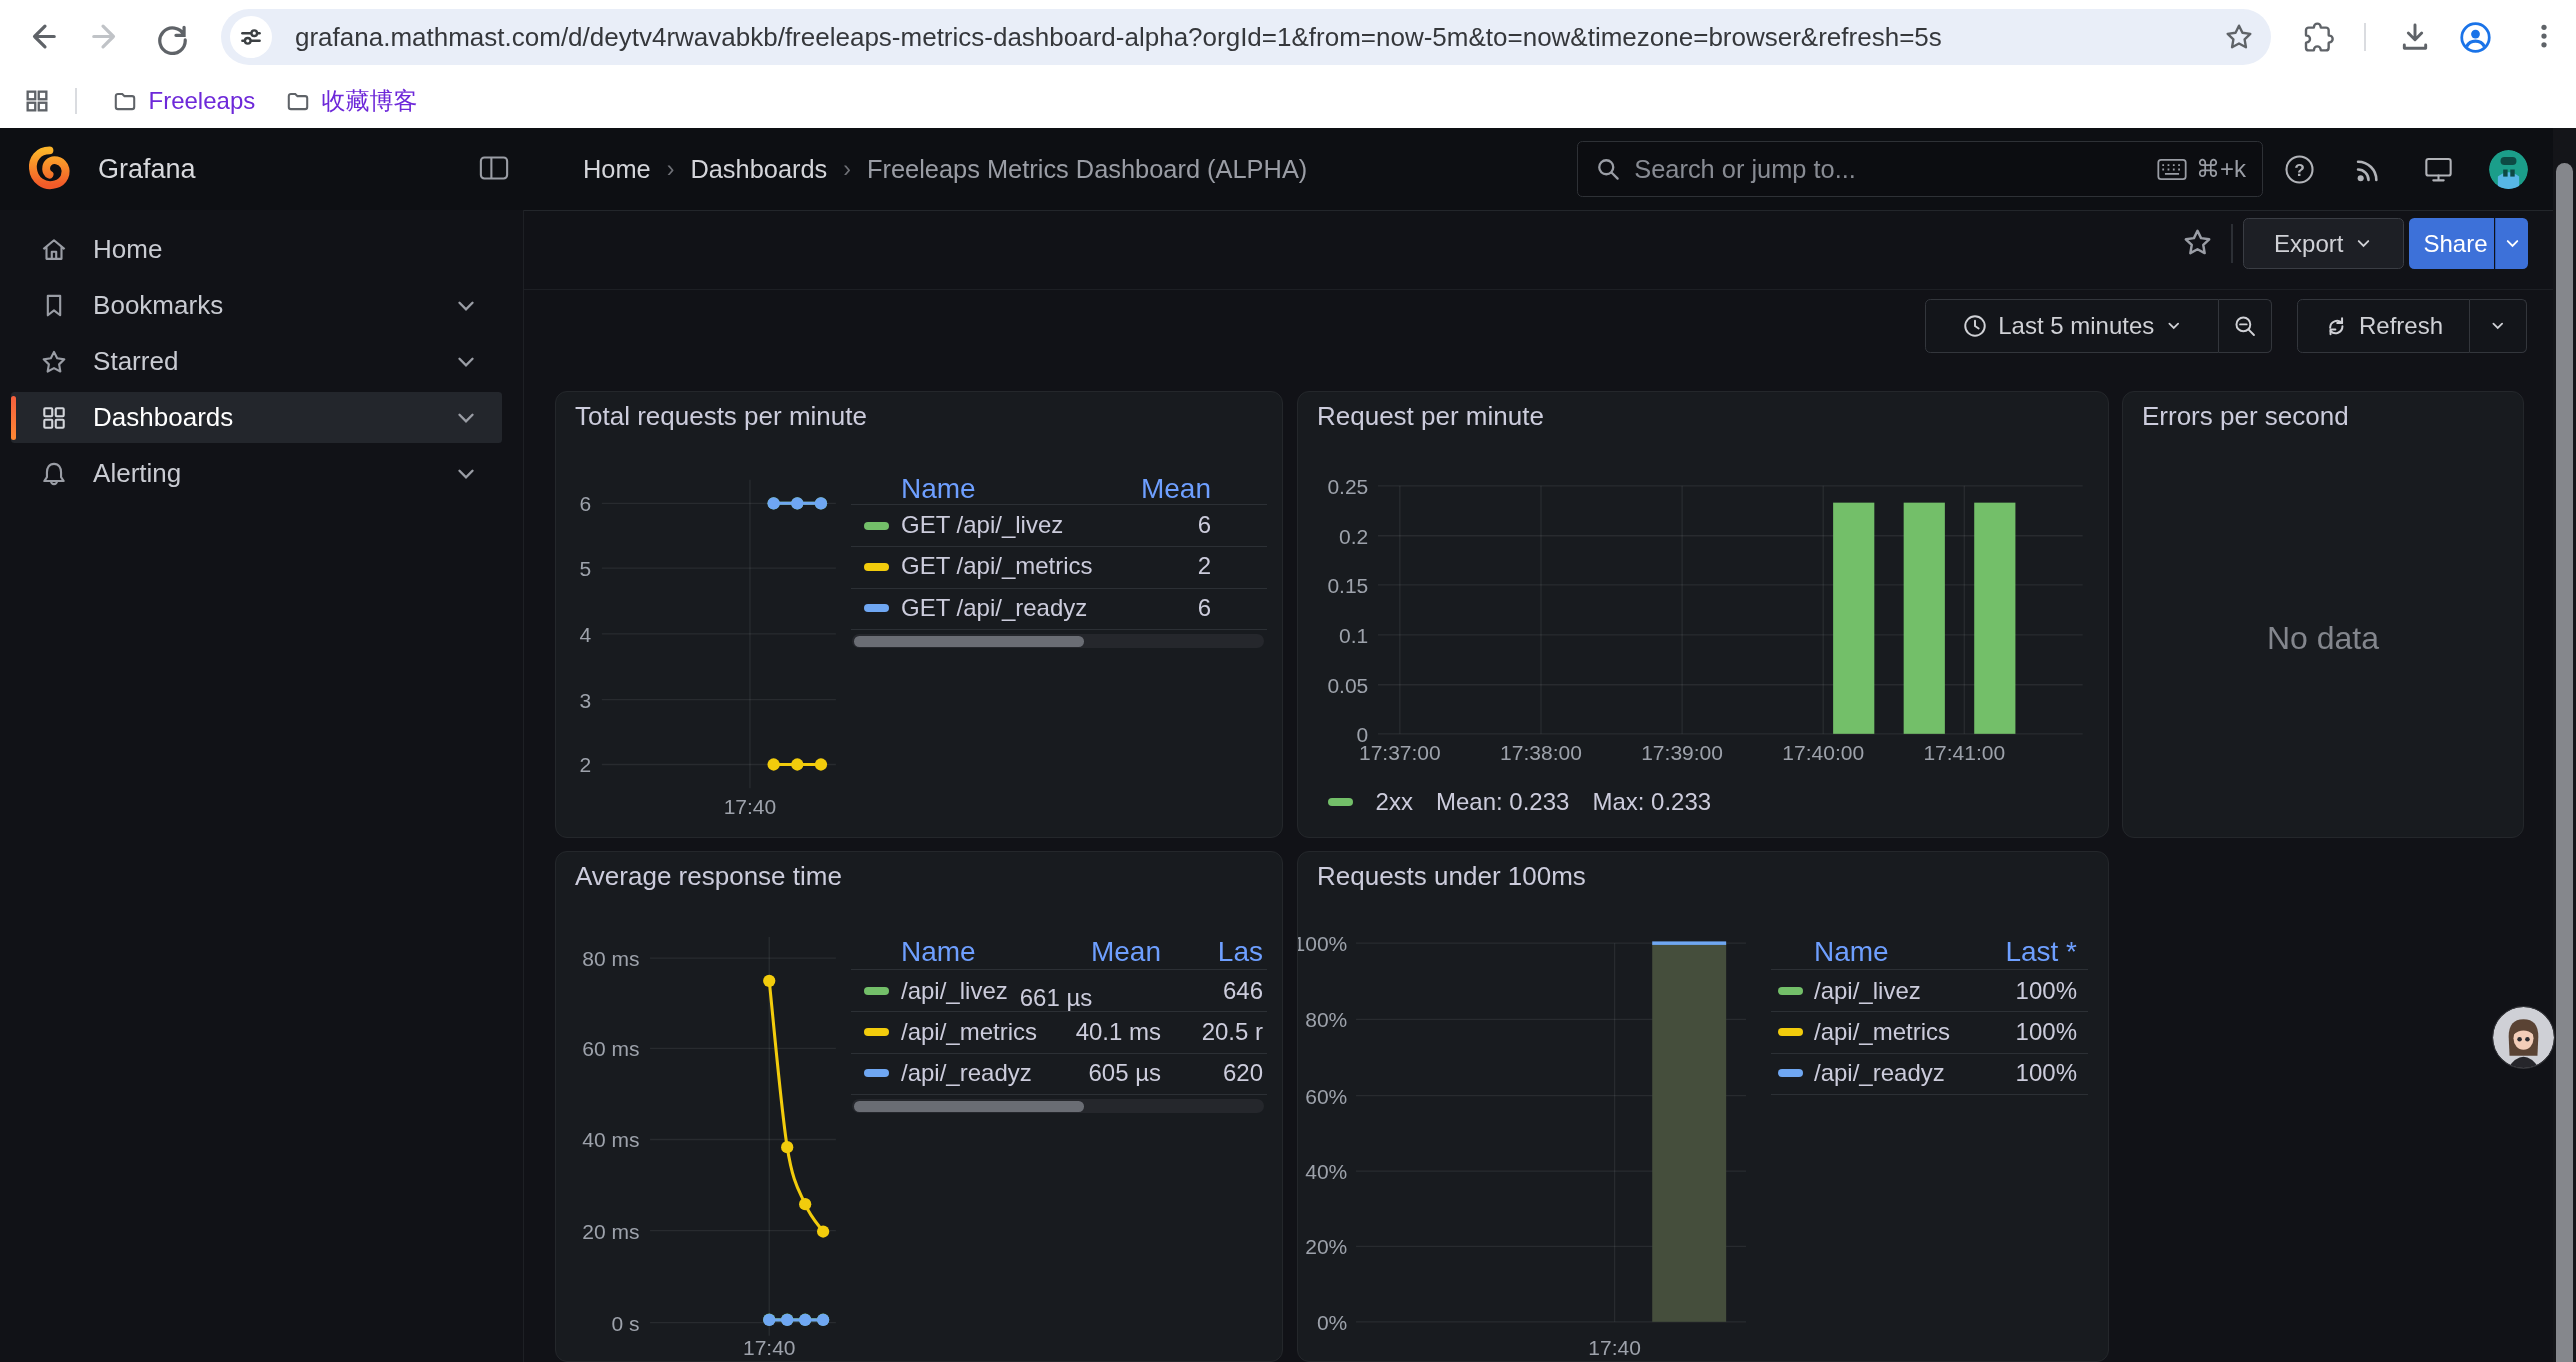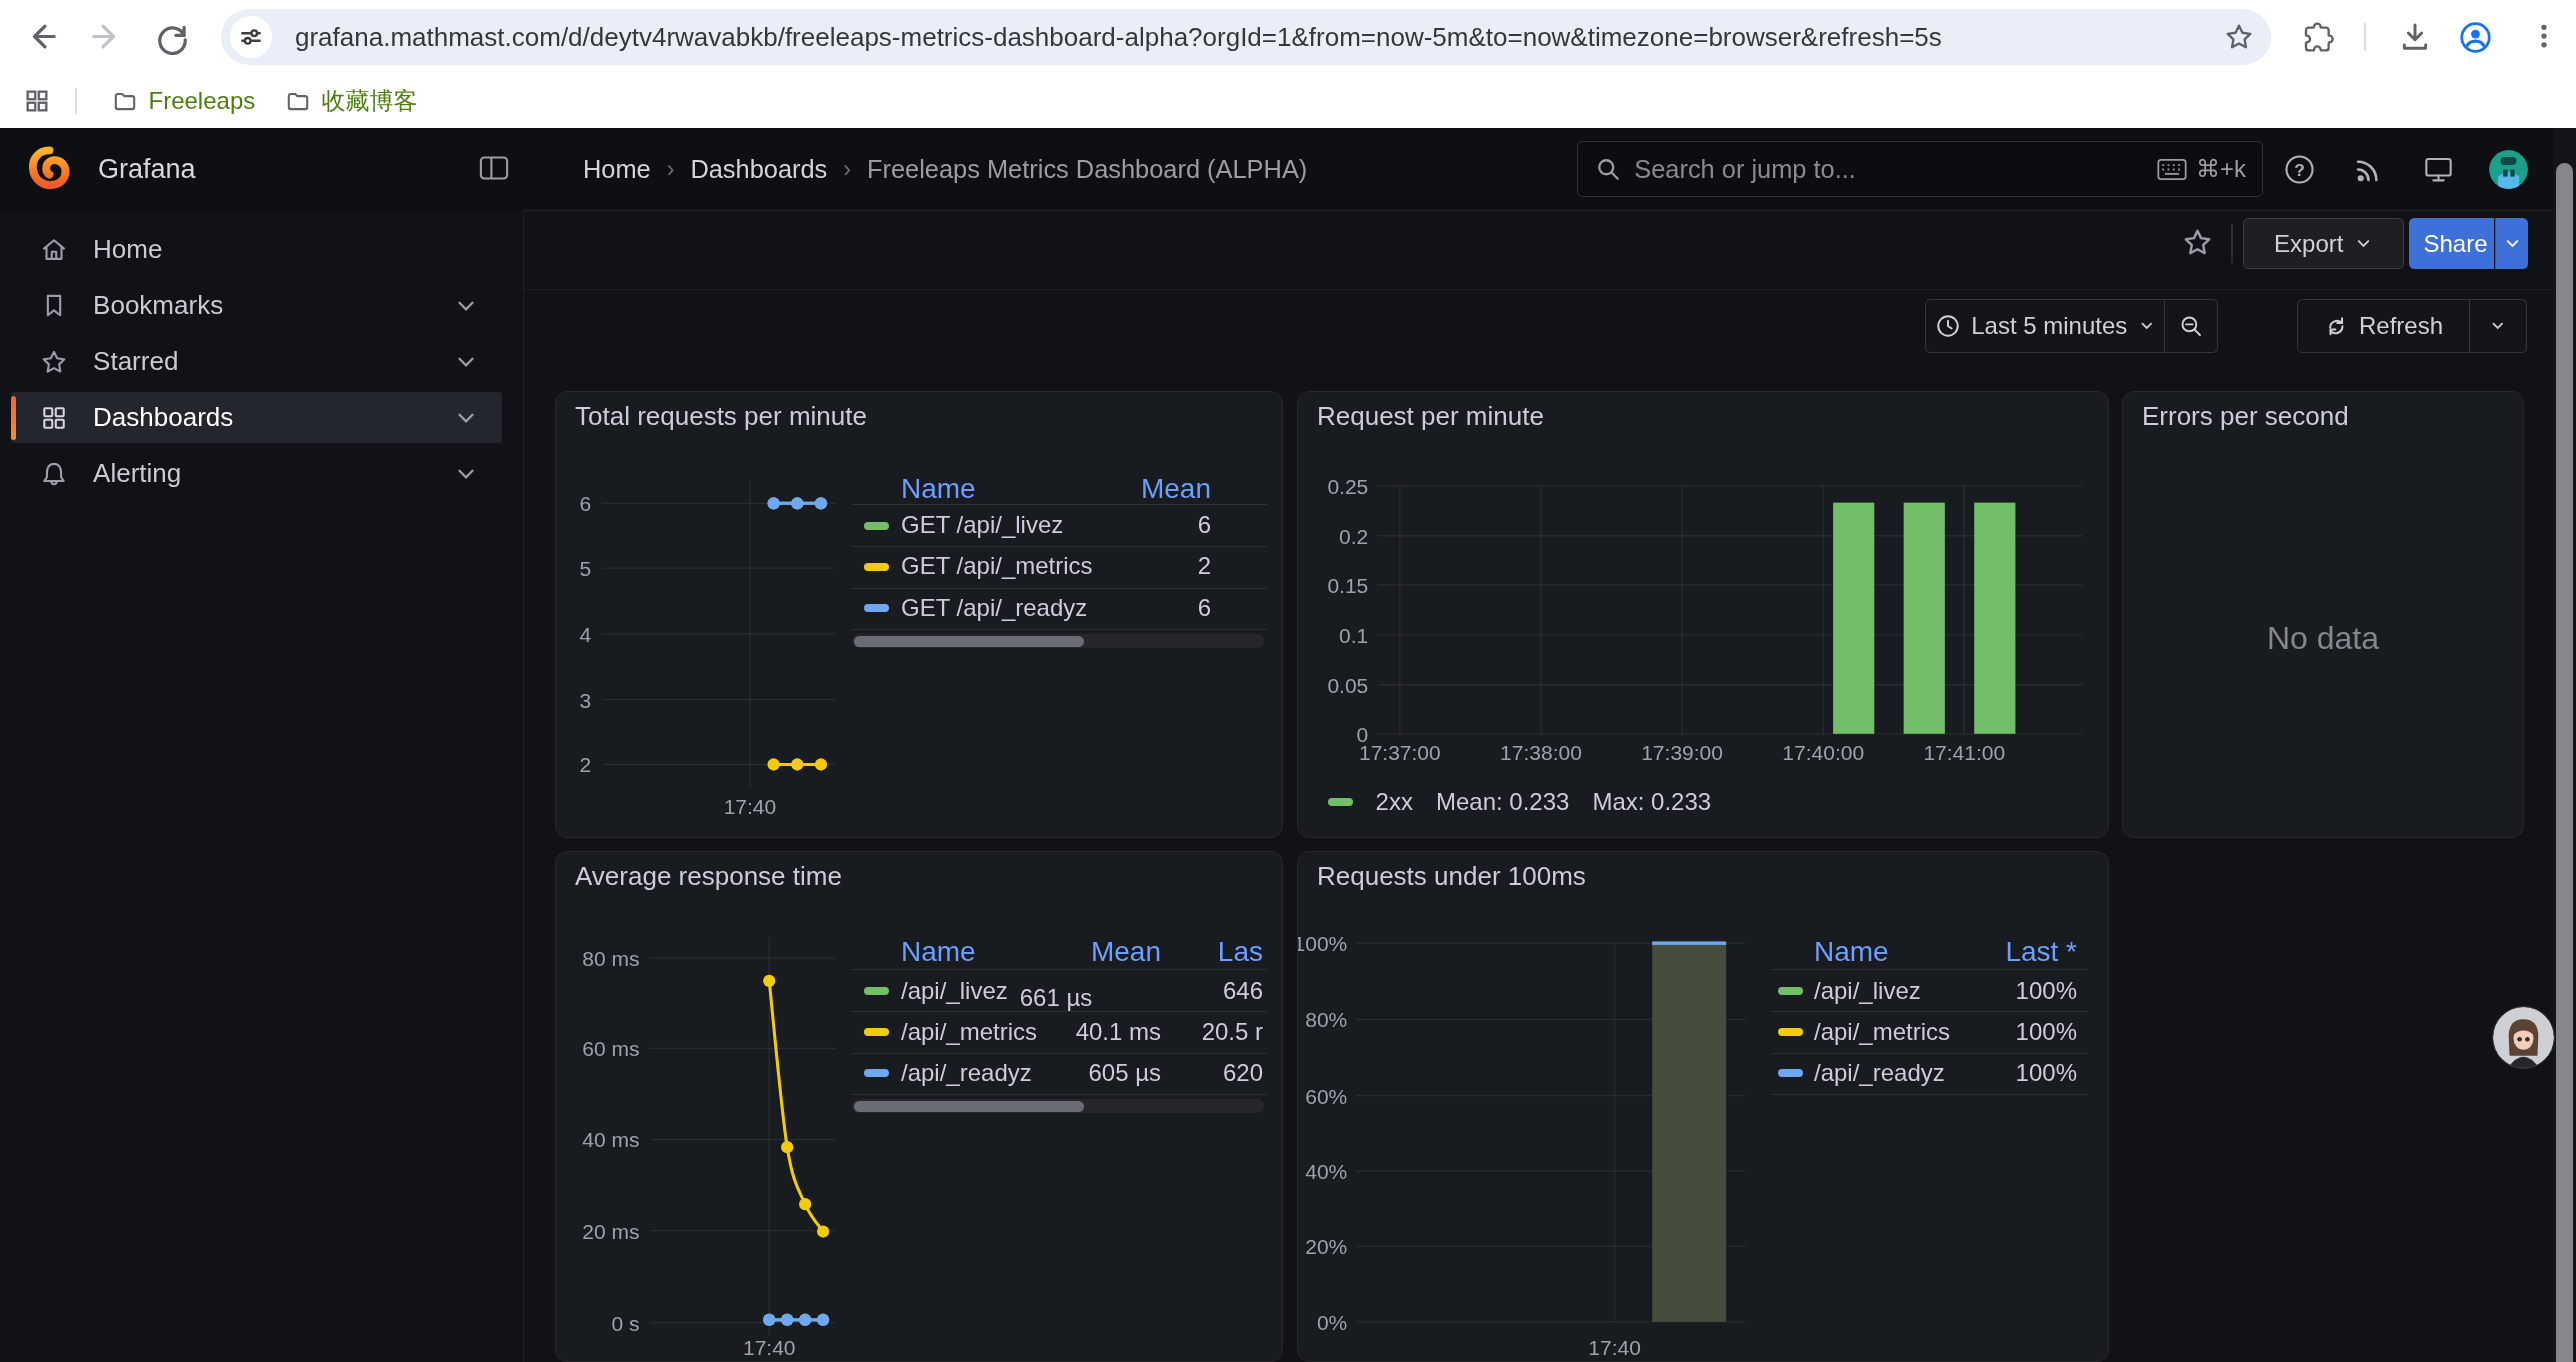--- a/index.html
+++ b/index.html
@@ -10,21 +10,21 @@
   .browser-toolbar{position:absolute;left:0;top:0;width:2576px;height:74px;background:#ffffff;}
   .nav-ico{position:absolute;top:18.4px;width:37px;height:37px;color:#5f6368;}
   .omnibox{position:absolute;left:221px;top:8.8px;width:2050px;height:56px;border-radius:28px;background:#e9eef8;display:flex;align-items:center;}
   .site-chip{position:absolute;left:8.8px;top:7px;width:42px;height:42px;border-radius:50%;background:#ffffff;display:flex;align-items:center;justify-content:center;color:#3c4043;}
   .url-text{position:absolute;left:74px;top:0;height:56px;line-height:56px;font-size:26px;color:#35373b;white-space:nowrap;overflow:hidden;width:1894px;}
   .omni-star{position:absolute;right:16px;top:12.3px;width:32px;height:32px;color:#5f6368;}
   .tb-right{position:absolute;top:21px;color:#5f6368;}
   .tb-divider{position:absolute;left:2364px;top:23px;width:1.8px;height:28px;background:#dadce0;}
   
   .bookmarks-bar{position:absolute;left:0;top:74px;width:2576px;height:54px;background:#ffffff;border-bottom:0.9px solid #e3e5e8;}
-  .bm-item{position:absolute;top:0;height:54px;display:flex;align-items:center;gap:10.5px;color:#4d7c0f;font-size:24px;}
+  .bm-item{position:absolute;top:0;height:54px;display:flex;align-items:center;gap:10.5px;color:#6d28d9;font-size:24px;}
   .bm-divider{position:absolute;left:75px;top:14px;width:1.8px;height:26px;background:#dadce0;}
   
   .g-topbar{position:absolute;left:0;top:128px;width:2576px;height:82px;background:#0d0f13;border-bottom:0.9px solid #23262b;}
   .brand{position:absolute;left:98px;top:0;height:82px;line-height:82px;font-size:27px;font-weight:500;color:#d8d9dd;}
   .collapse-btn{position:absolute;left:478px;top:26px;width:32px;height:28px;color:#9a9da5;}
   .breadcrumb{position:absolute;left:583px;top:0;height:82px;display:flex;align-items:center;gap:16px;font-size:25.4px;}
   .crumb{color:#d4d5da;} .crumb.last{color:#9a9da5;} .crumb-sep{color:#6e7076;font-size:23px;}
   .g-search{position:absolute;left:1577px;top:13px;width:684px;height:54px;background:#0c0d11;border:0.9px solid #2e3136;border-radius:5.3px;display:flex;align-items:center;}
   .g-search .ph{color:#888b93;font-size:25.4px;margin-left:12.3px;}
   .g-search .kbd{position:absolute;right:16px;display:flex;align-items:center;gap:8.8px;color:#9a9da5;font-size:24px;}
@@ -219,21 +219,21 @@
   <div class="btn share-main abs" style="left:2409px;top:218px;width:85px;height:51px">
     <span>Share</span>
   </div>
   <div class="btn share-chev abs" style="left:2495px;top:218px;width:33px;height:51px">
     <svg width="19" height="19" viewBox="0 0 24 24">
         <path d="M6 9l6 6 6-6" fill="none" stroke="currentColor" stroke-width="2.4" stroke-linecap="round"></path>
       </svg>
   </div>
 
   <div class="timegroup" style="left:1925px;top:299px;height:54px">
-    <div class="btn ghost" style="width:240px;height:54px;border-radius:5.3px 0 0 5.3px">
+    <div class="btn ghost" style="width:294px;height:54px;border-radius:5.3px 0 0 5.3px">
       <svg width="26" height="26" viewBox="0 0 32 32">
           <circle cx="16" cy="16" r="12" fill="none" stroke="currentColor" stroke-width="2.4"></circle>
           <path d="M16 9.5V16l4.5 3" fill="none" stroke="currentColor" stroke-width="2.4" stroke-linecap="round"></path>
         </svg>
       <span>Last 5 minutes</span>
       <svg width="17.5" height="17.5" viewBox="0 0 24 24">
           <path d="M6 9l6 6 6-6" fill="none" stroke="currentColor" stroke-width="2.4" stroke-linecap="round"></path>
         </svg>
     </div>
     <div class="btn ghost" style="width:53px;height:54px;border-left:none;border-radius:0 5.3px 5.3px 0">

